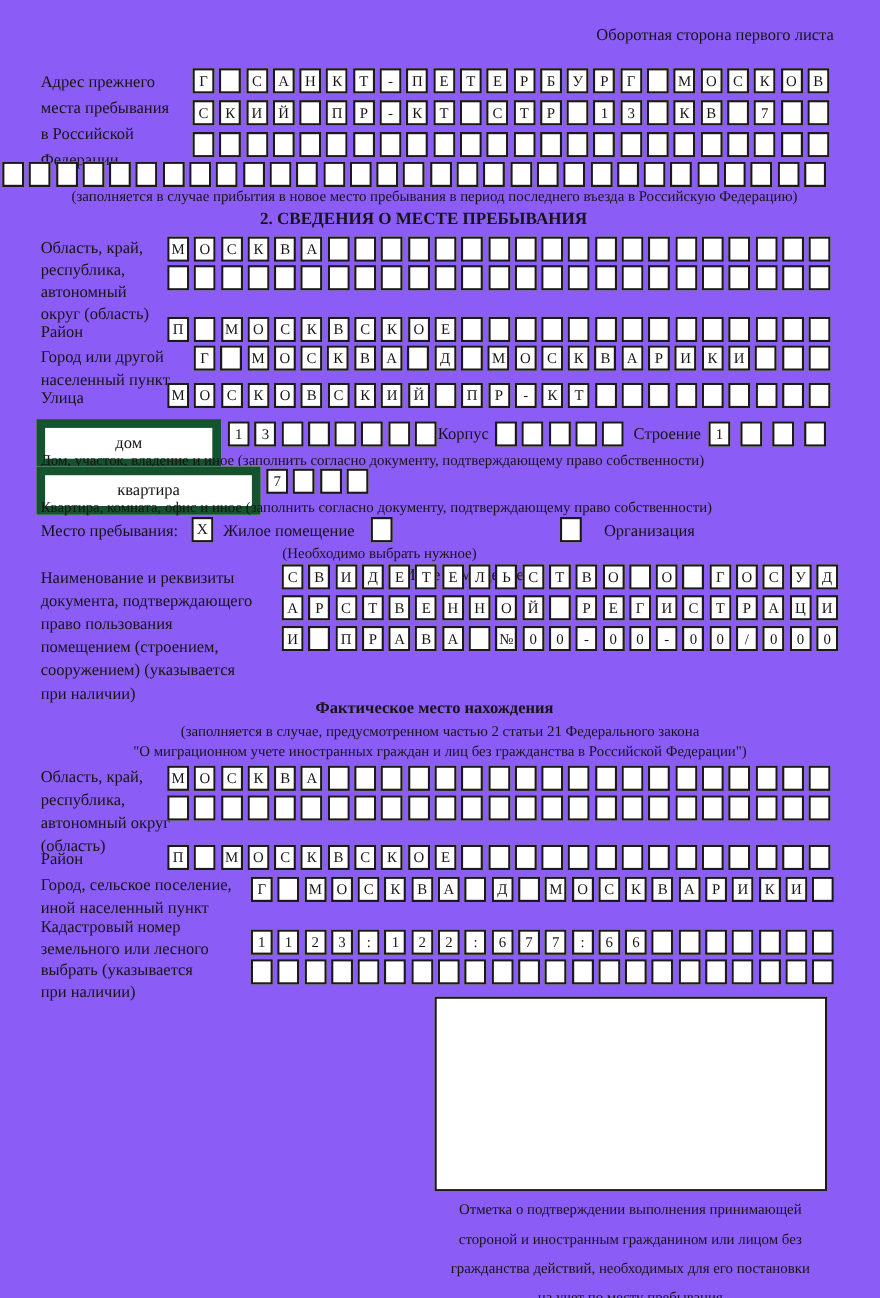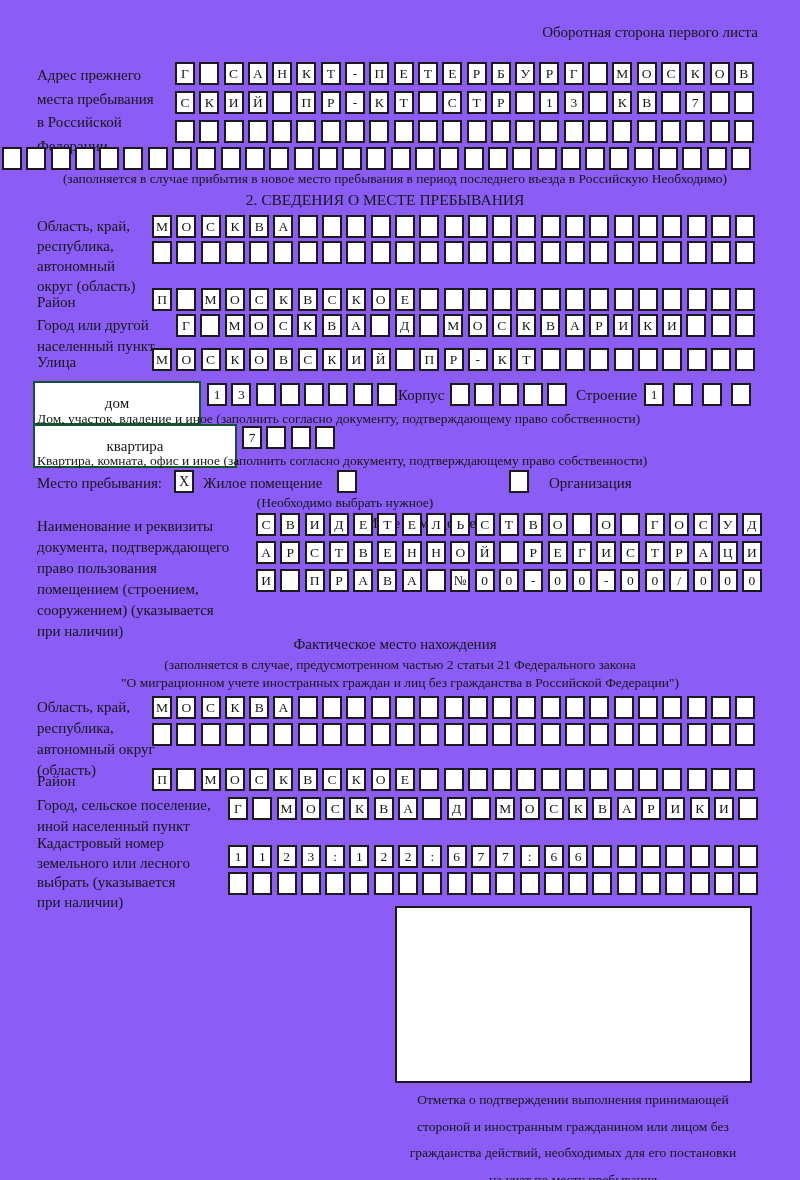--- a/index.html
+++ b/index.html
@@ -8,25 +8,25 @@
   .abs{position:absolute;}
   .lbl{font-size:15px;line-height:23.5px;white-space:nowrap;}
   .lbl-tight{font-size:15px;line-height:20px;white-space:nowrap;}
   .note{font-size:13.5px;white-space:nowrap;}
   .center{text-align:center;}
   .boxrow{display:flex;gap:4.3px;}
   .bx{flex:0 0 auto;width:20px;height:23px;box-sizing:border-box;border:2px solid #1a1a1a;
       background:#fff;display:flex;align-items:center;justify-content:center;
       font-size:13.5px;line-height:1;}
   .bx-wide{gap:9px;}
-  .lblbox{box-sizing:border-box;border:2px solid #14532d;height:44px;display:flex;
+  .lblbox{box-sizing:border-box;border:8px solid #14532d;height:44px;display:flex;
       align-items:center;justify-content:center;font-size:15px;background:#fff;}
   .cbox{width:20px;height:23px;box-sizing:border-box;border:2px solid #1a1a1a;display:flex;
       align-items:center;justify-content:center;font-size:14px;background:#fff;}
-  .title{font-weight:normal;font-size:15.5px;white-space:nowrap;}
+  .title{font-weight:bold;font-size:15.5px;white-space:nowrap;}
   .stampbox{box-sizing:border-box;border:2px solid #1a1a1a;background:#fff;}
   .caption{font-size:13.5px;line-height:26.5px;}
 </style>
 </head>
 <body>
 
 <div id="page">
 
   <div class="abs note" style="top:24px;right:42px;font-size:15px;">Оборотная сторона первого листа</div>
 
@@ -140,21 +140,21 @@
       <span class="bx"></span>
       <span class="bx"></span>
       <span class="bx"></span>
       <span class="bx"></span>
       <span class="bx"></span>
       <span class="bx"></span>
       <span class="bx"></span>
       <span class="bx"></span>
       <span class="bx"></span>
     </div>
-  <div class="abs note center" style="left:0;top:171px;width:790px;">(заполняется в случае прибытия в новое место пребывания в период последнего въезда в Российскую Необходимо)</div>
+  <div class="abs note center" style="left:0;top:171px;width:790px;">(заполняется в случае прибытия в новое место пребывания в период последнего въезда в Российскую Федерацию)</div>
 
   <div class="abs title center" style="left:0;top:191px;width:770px;">2. СВЕДЕНИЯ О МЕСТЕ ПРЕБЫВАНИЯ</div>
 
   <div class="abs lbl-tight" style="left:37px;top:216px;">
     <div>Область, край,</div>
     <div>республика,</div>
     <div>автономный</div>
     <div>округ (область)</div>
   </div>
   <div class="abs boxrow" style="left:152px;top:215px;">

